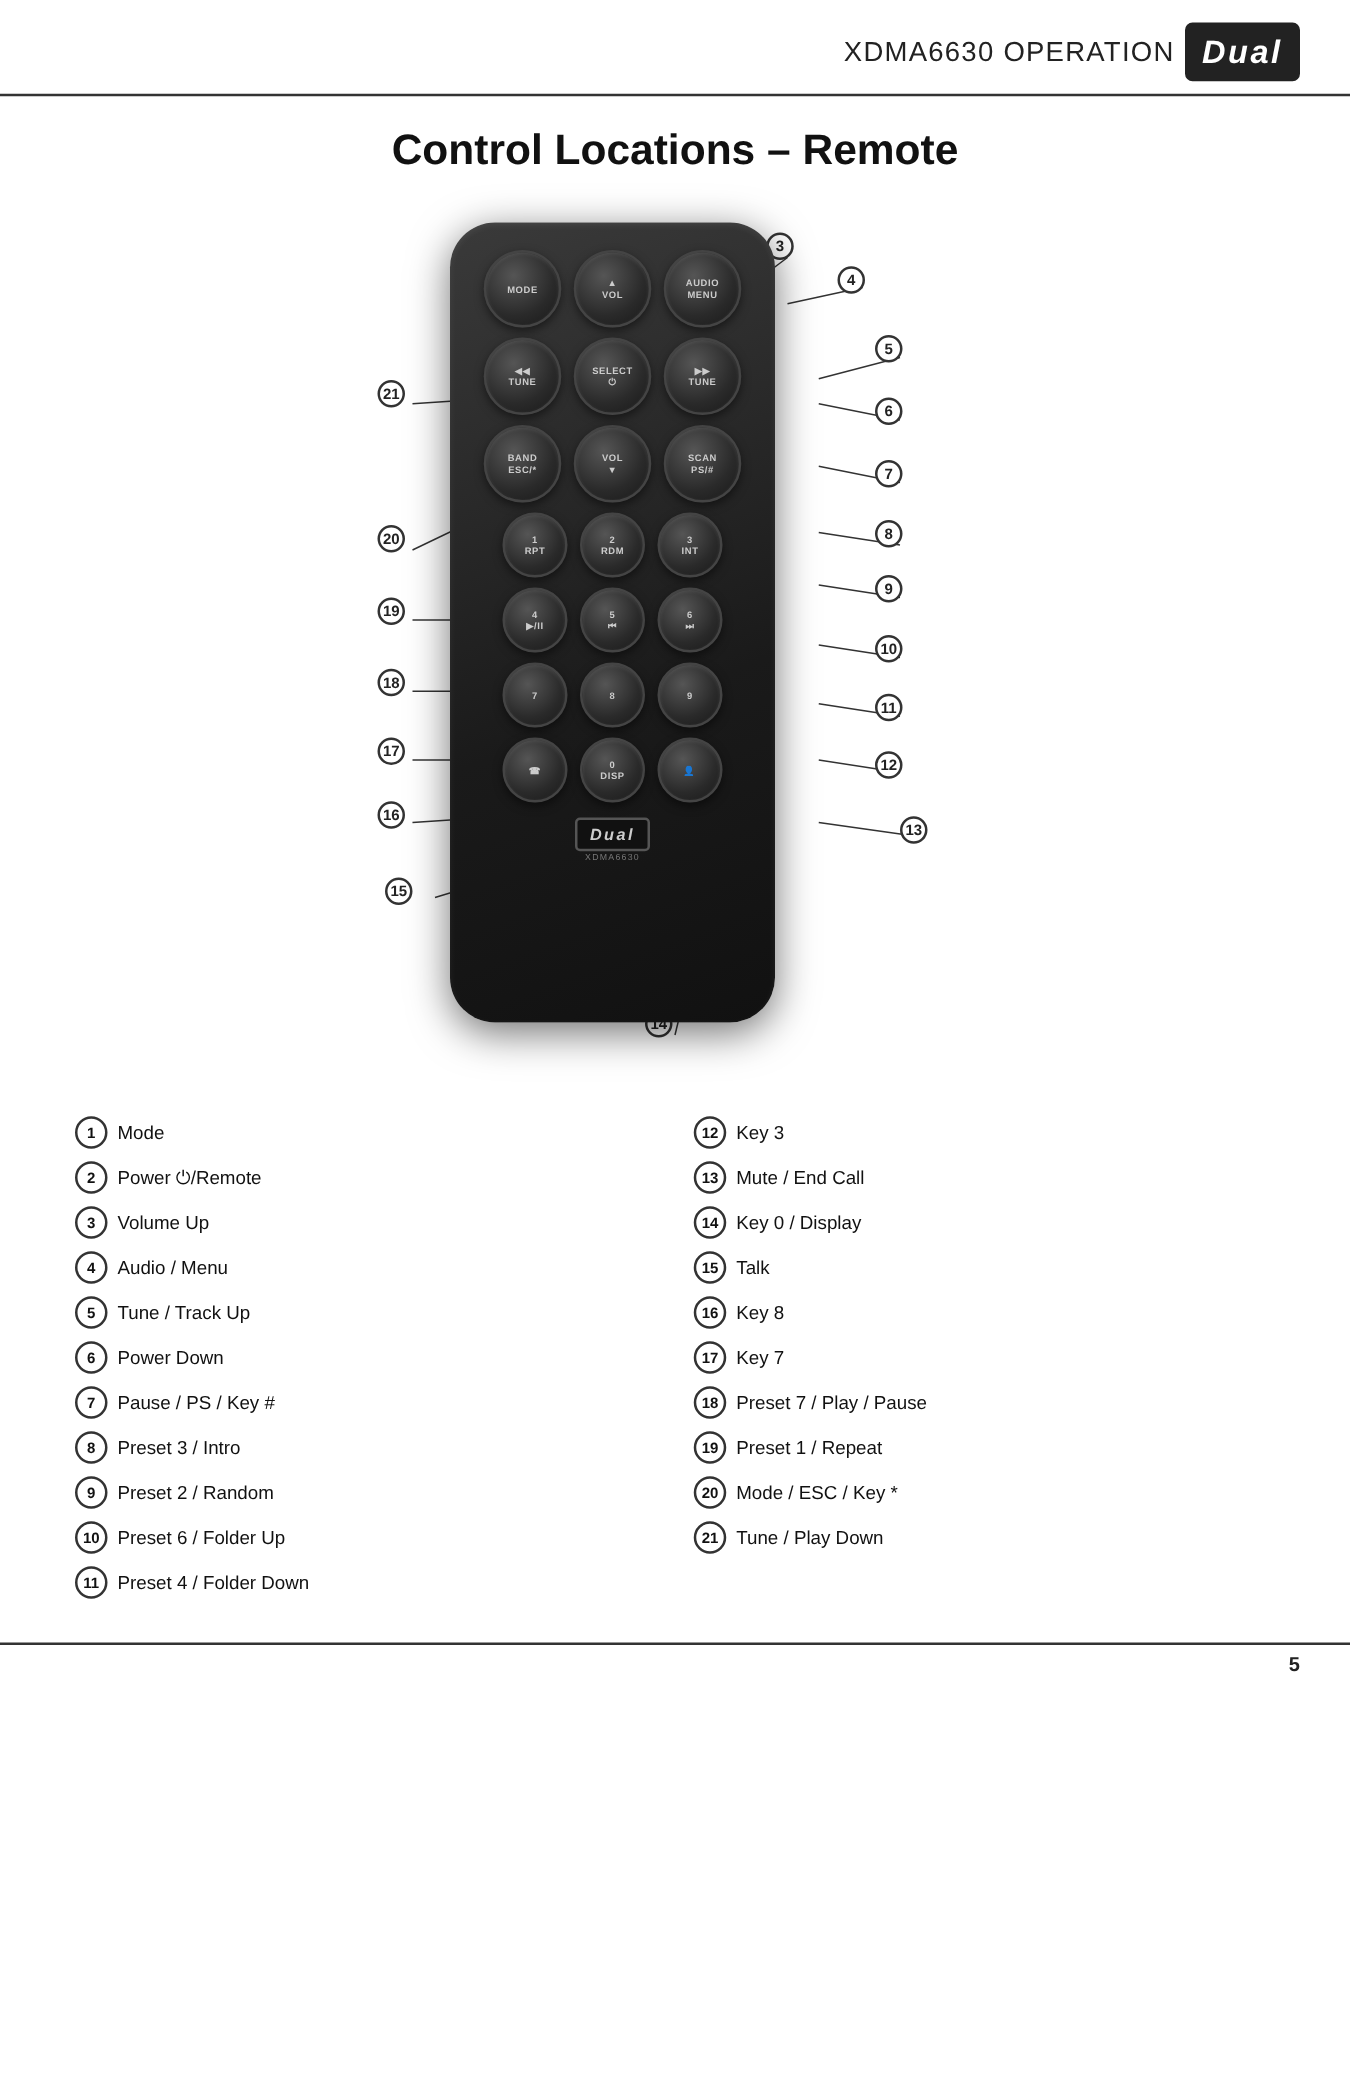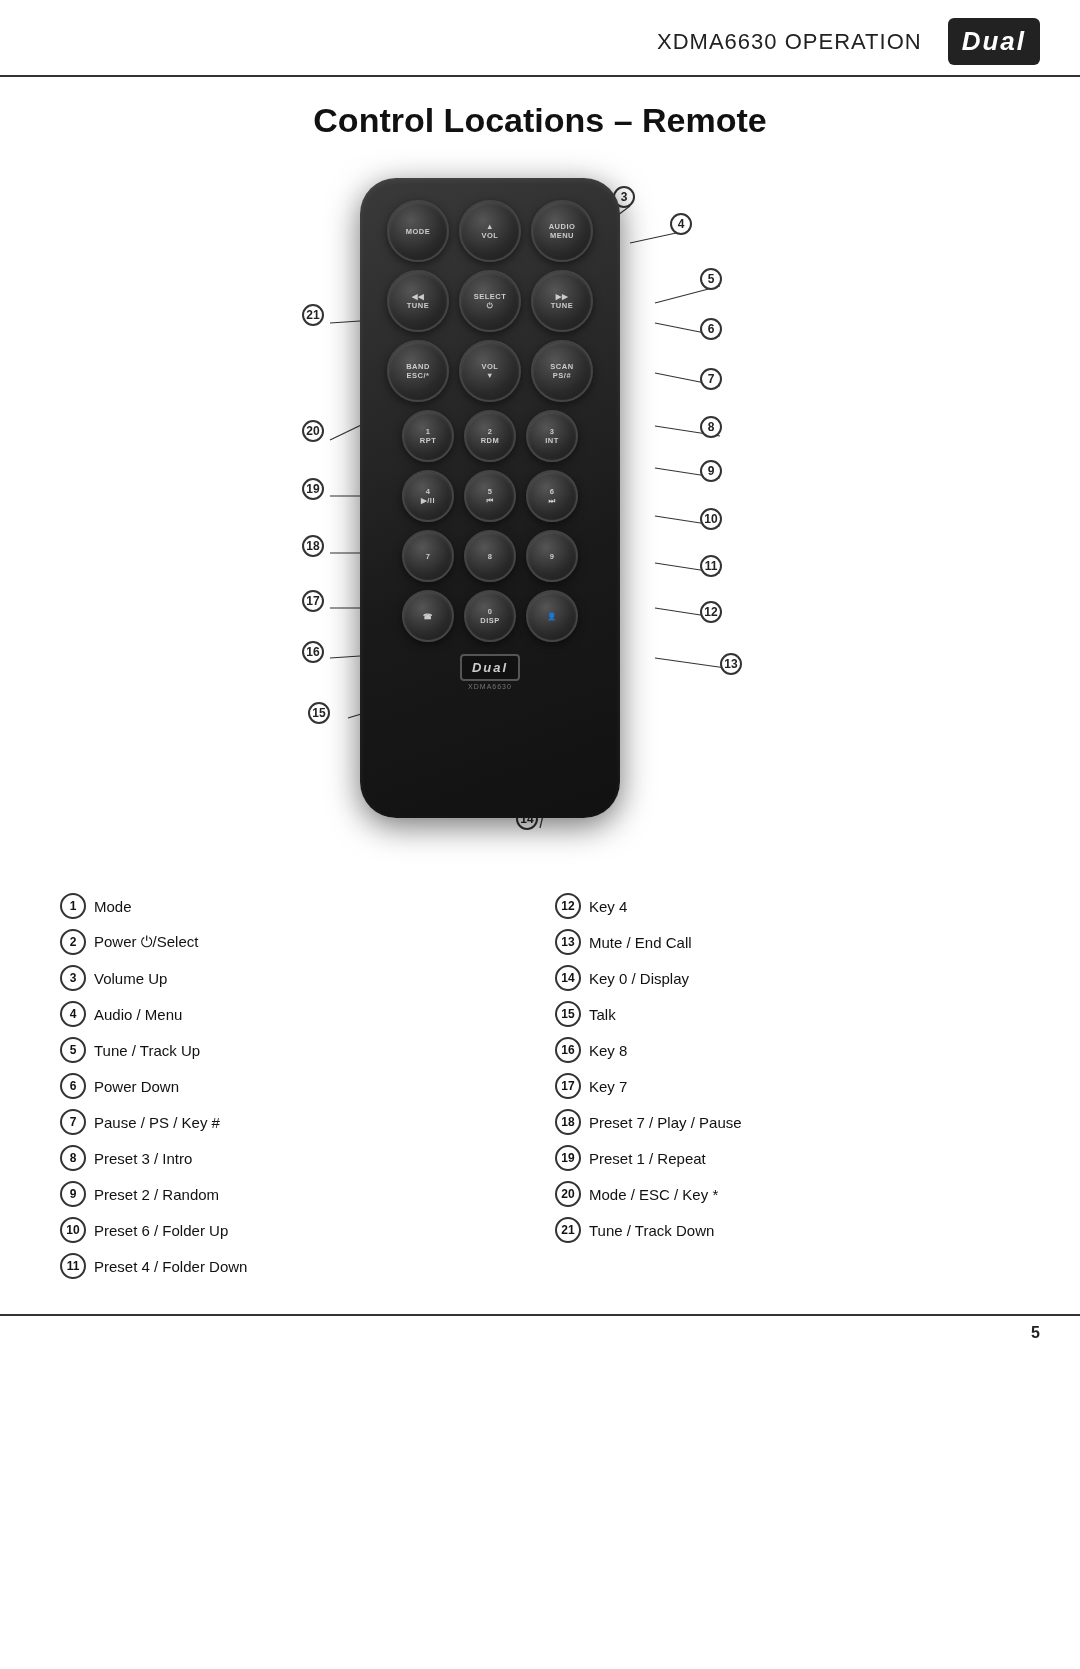--- a/index.html
+++ b/index.html
@@ -18,21 +18,21 @@
       justify-content: flex-end;
       padding: 18px 40px 10px 40px;
       border-bottom: 2px solid #333;
       margin-bottom: 0;
     }
     .header-title {
       font-size: 22px;
       font-weight: bold;
       letter-spacing: 1px;
       color: #222;
-      margin-right: 26px;
+      margin-right: 8px;
     }
     .header-title span {
       font-weight: normal;
     }
     .logo-box {
       background: #222;
       color: #fff;
       font-size: 26px;
       font-weight: bold;
       padding: 8px 14px;
@@ -445,21 +445,21 @@
 
 <div class="legend-section">
 
   <div>
     <div class="legend-item">
       <div class="legend-num">1</div>
       <span>Mode</span>
     </div>
     <div class="legend-item">
       <div class="legend-num">2</div>
-      <span>Power ⏻/Select</span>
+      <span>Power ⏻/Remote</span>
     </div>
     <div class="legend-item">
       <div class="legend-num">3</div>
       <span>Volume Up</span>
     </div>
     <div class="legend-item">
       <div class="legend-num">4</div>
       <span>Audio / Menu</span>
     </div>
     <div class="legend-item">
@@ -488,21 +488,21 @@
     </div>
     <div class="legend-item">
       <div class="legend-num">11</div>
       <span>Preset 4 / Folder Down</span>
     </div>
   </div>
 
   <div>
     <div class="legend-item">
       <div class="legend-num">12</div>
-      <span>Key 4</span>
+      <span>Key 3</span>
     </div>
     <div class="legend-item">
       <div class="legend-num">13</div>
       <span>Mute / End Call</span>
     </div>
     <div class="legend-item">
       <div class="legend-num">14</div>
       <span>Key 0 / Display</span>
     </div>
     <div class="legend-item">
@@ -524,21 +524,21 @@
     <div class="legend-item">
       <div class="legend-num">19</div>
       <span>Preset 1 / Repeat</span>
     </div>
     <div class="legend-item">
       <div class="legend-num">20</div>
       <span>Mode / ESC / Key *</span>
     </div>
     <div class="legend-item">
       <div class="legend-num">21</div>
-      <span>Tune / Track Down</span>
+      <span>Tune / Play Down</span>
     </div>
   </div>
 
 </div>
 
 <div class="footer">
   <span class="page-num">5</span>
 </div>
 
 </body></html>

